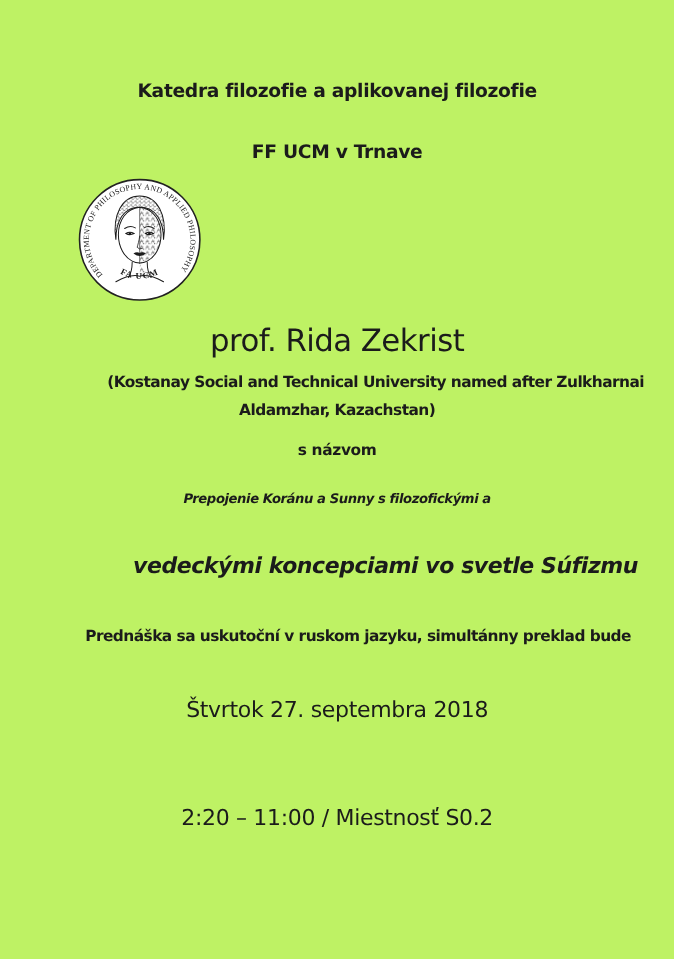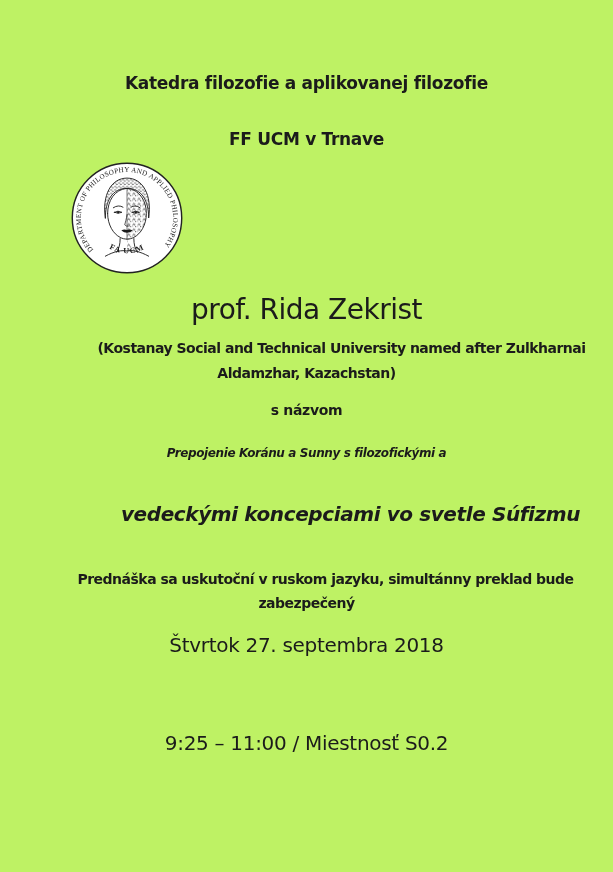--- a/index.html
+++ b/index.html
@@ -119,19 +119,18 @@
 
   <div class="line b affil1">(Kostanay Social and Technical University named after Zulkharnai</div>
   <div class="line b affil2">Aldamzhar, Kazachstan)</div>
 
   <div class="line b titled">s názvom</div>
 
   <div class="line b it ltitle1">Prepojenie Koránu a Sunny s filozofickými a</div>
   <div class="line b it ltitle2">vedeckými koncepciami vo svetle Súfizmu</div>
 
   <div class="line b note1">Prednáška sa uskutoční v ruskom jazyku, simultánny preklad bude</div>
-  <div class="line b note2">zabezpečený</div>
 
   <div class="line date">Štvrtok 27. septembra 2018</div>
 
-  <div class="line timeroom">9:25 – 11:00 / Miestnosť S0.2</div>
+  <div class="line timeroom">2:20 – 11:00 / Miestnosť S0.2</div>
 
 </div>
 
 </body></html>

